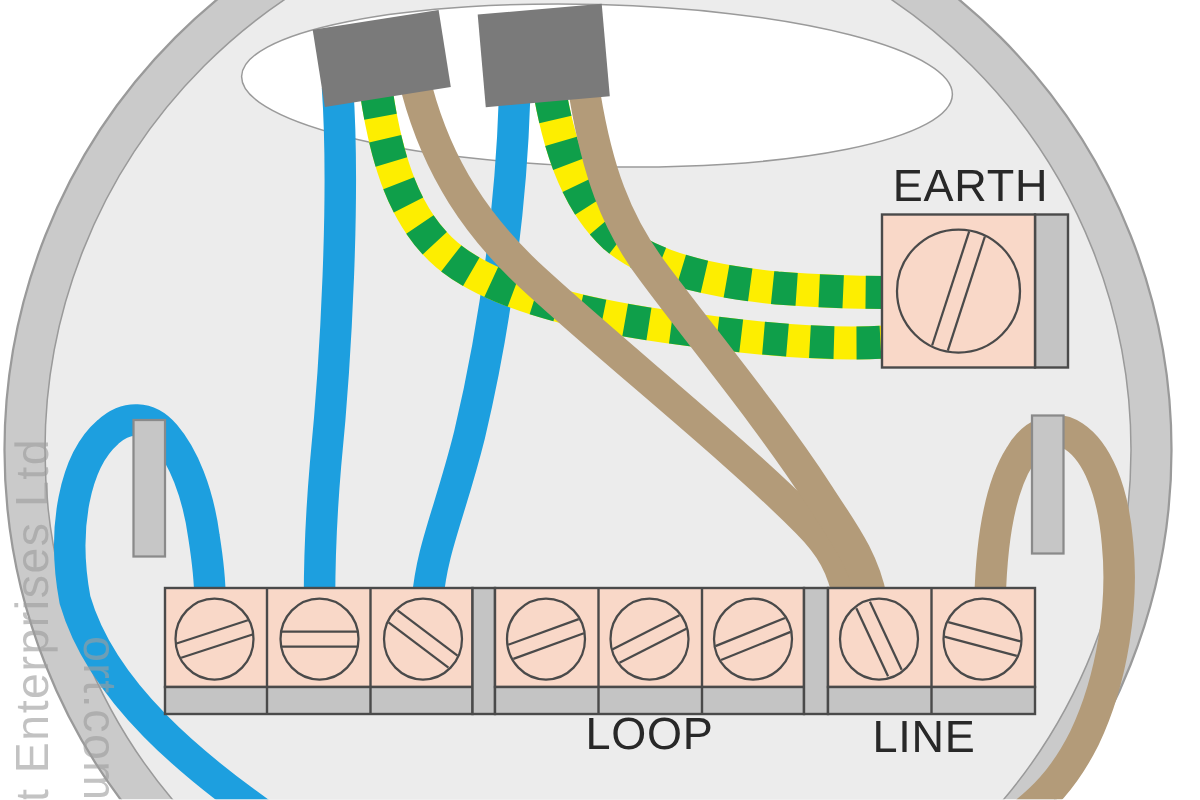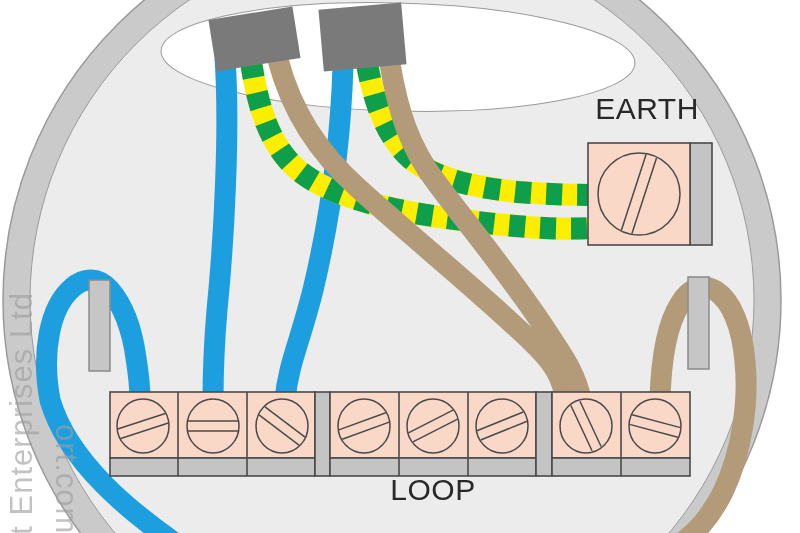--- a/index.html
+++ b/index.html
@@ -148,14 +148,15 @@
         <line class="slot" x1="-40" y1="-5.5" x2="40" y2="-5.5"></line>
         <line class="slot" x1="-40" y1="5.5" x2="40" y2="5.5"></line>
       </g>
     </g>
 
     <text class="wm" transform="translate(32 546) rotate(-90)">rt Enterprises Ltd</text>
     <text class="wm" transform="translate(56 424) rotate(90)">ort.com</text>
   </svg>
 
   <div class="label" style="left:433px;top:490px;">LOOP</div>
-  <div class="label" style="left:647px;top:109px;text-align:right;">EARTH</div>
+  <div class="label" style="left:616px;top:492px;">LINE</div>
+  <div class="label" style="left:647px;top:125px;text-align:right;">EARTH</div>
 </div>
 
 </body></html>

